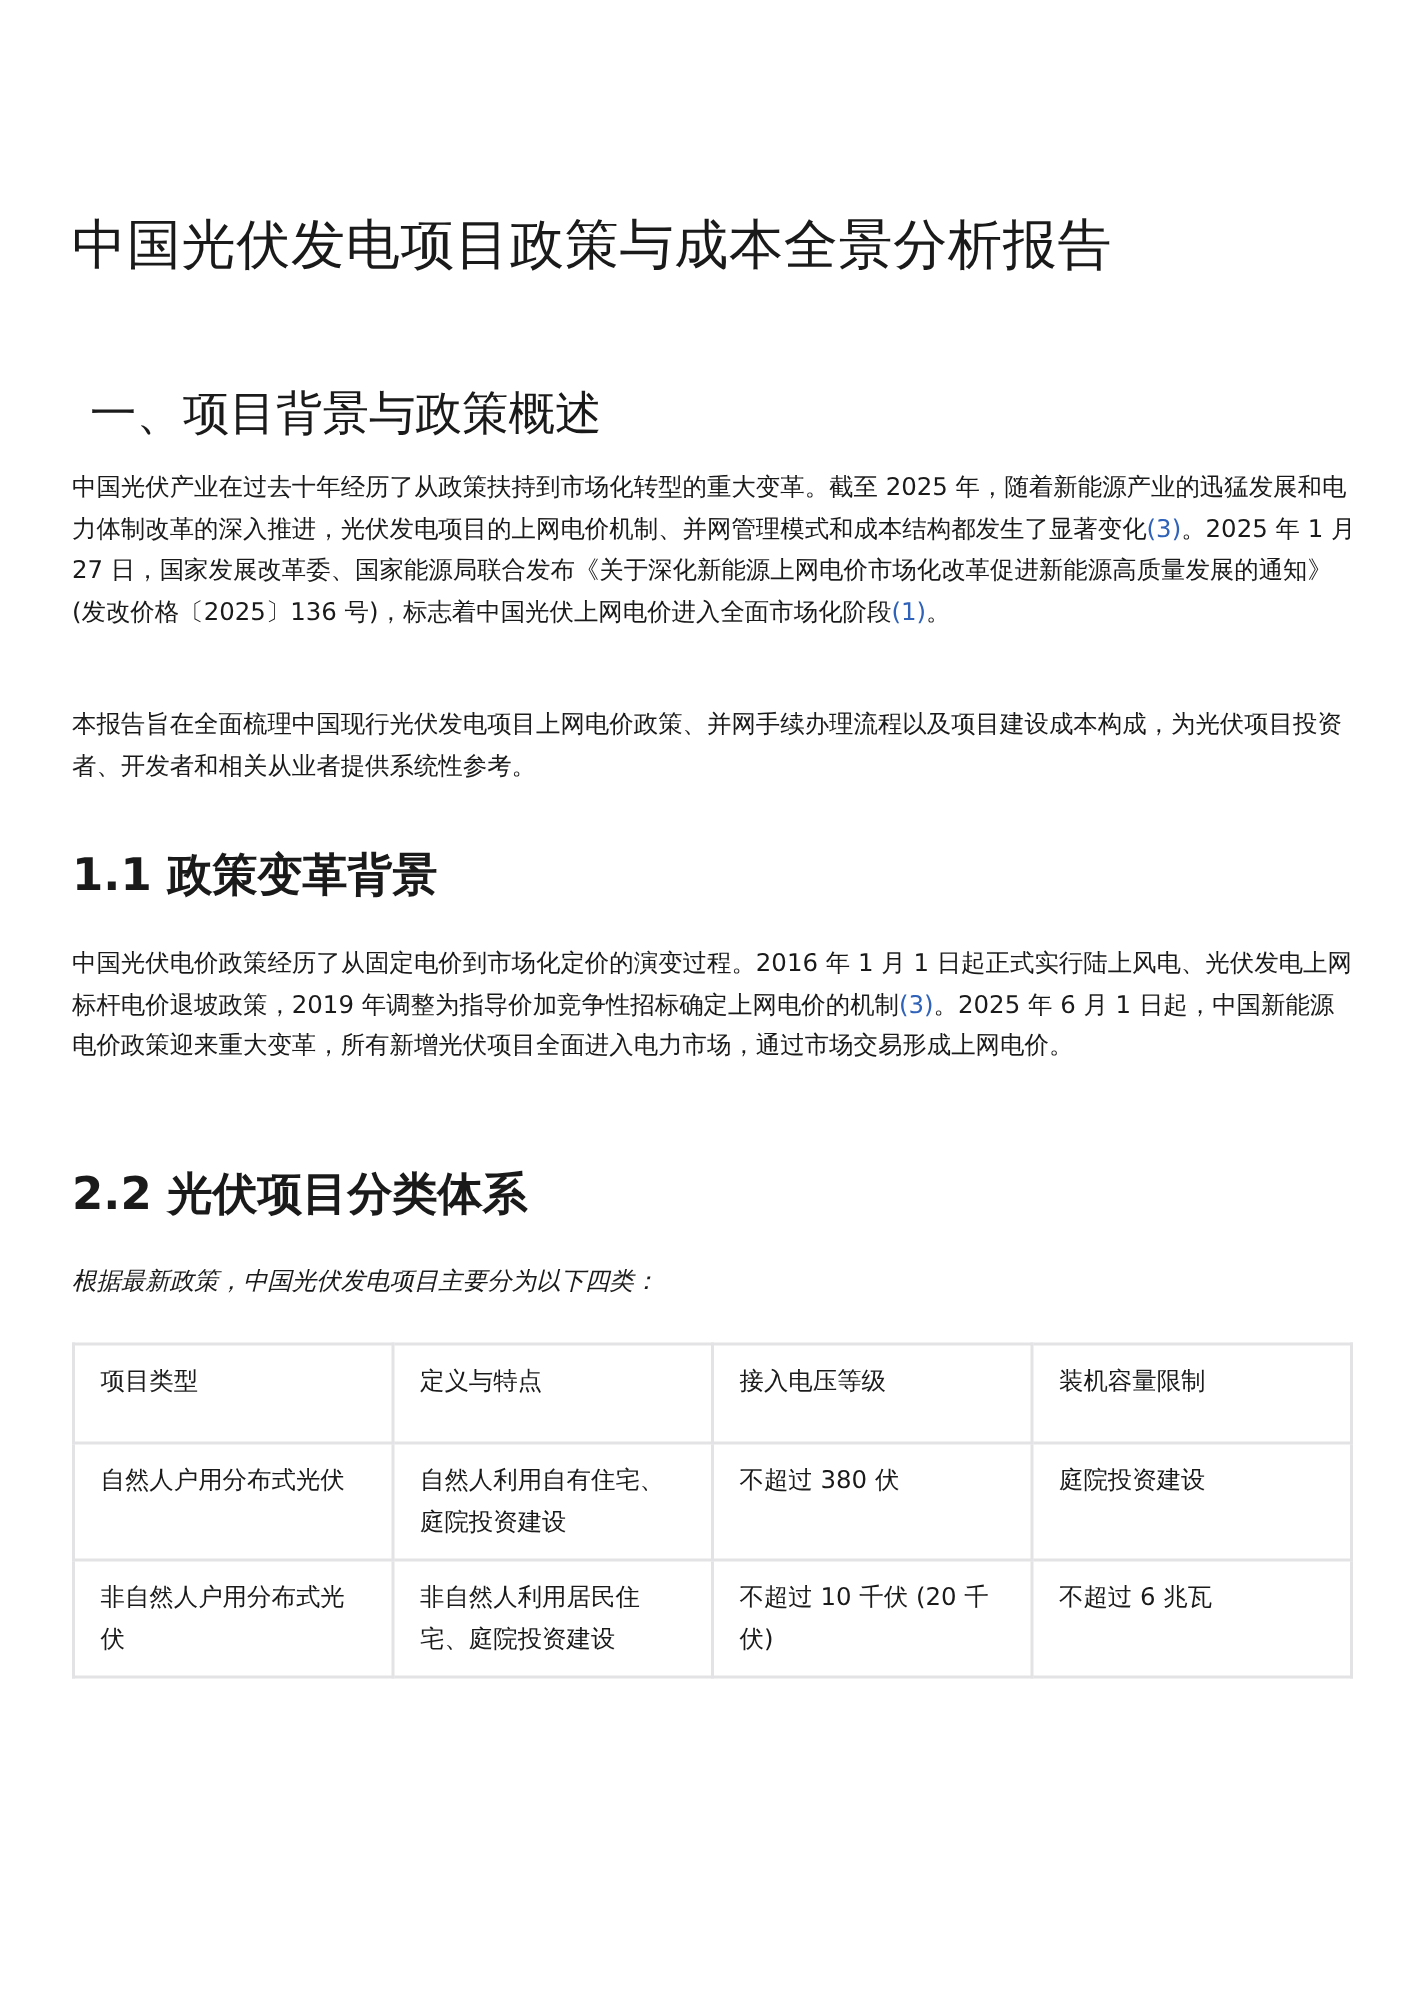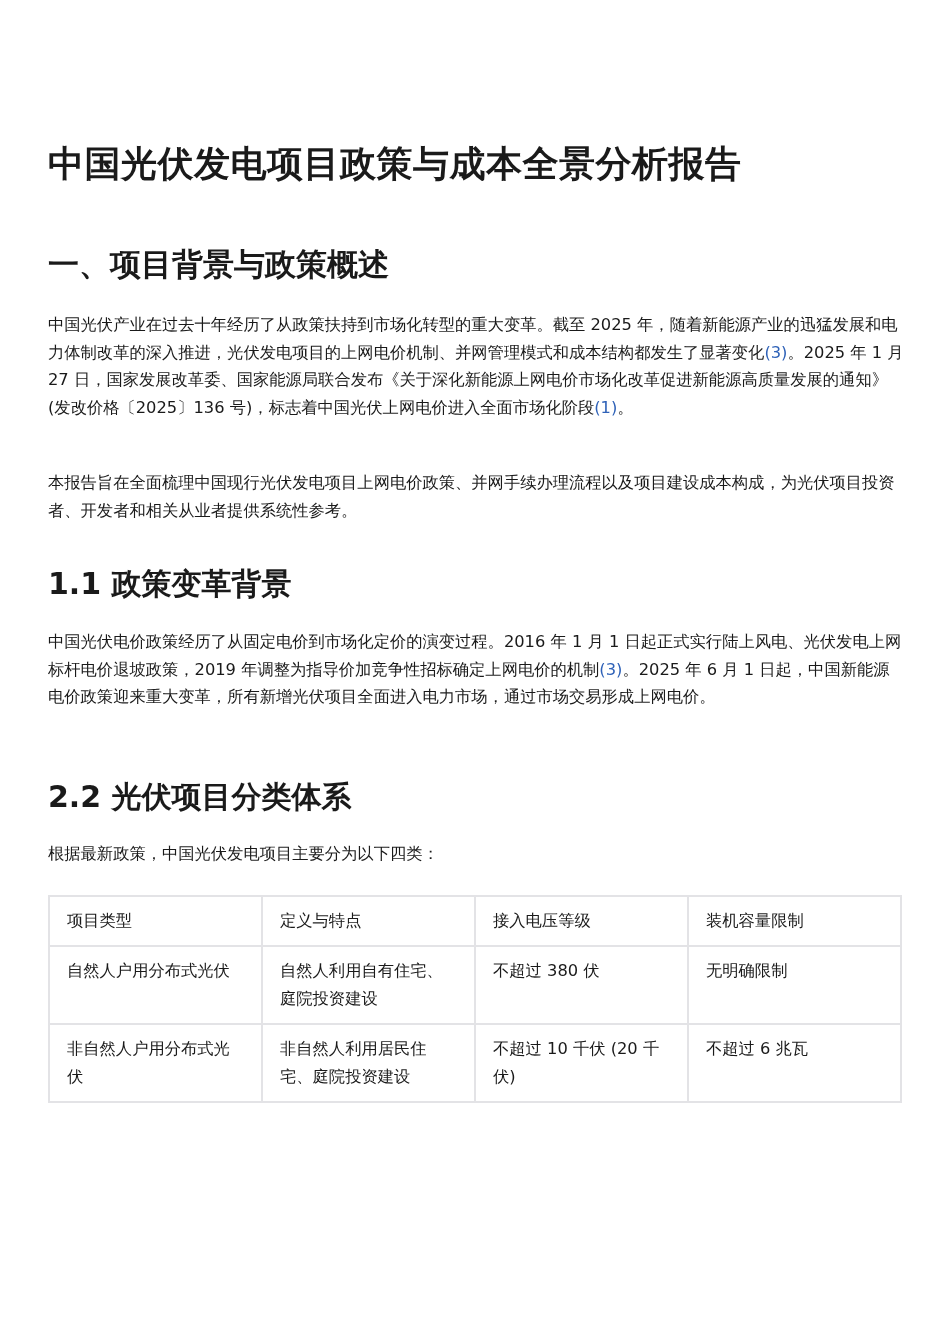--- a/index.html
+++ b/index.html
@@ -20,32 +20,32 @@
       left: 48px;
       top: 0;
       width: 854px;
     }
     .doc-title {
       position: absolute;
       top: 140px;
       left: 0;
       margin: 0;
       font-size: 36px;
-      font-weight: bold;
+      font-weight: normal;
       line-height: 48px;
       letter-spacing: 0.5px;
       white-space: nowrap;
     }
     .h1 {
       position: absolute;
       top: 242px;
       left: 0;
-      margin: 0;
+      margin: 12px;
       font-size: 31px;
-      font-weight: bold;
+      font-weight: normal;
       line-height: 44px;
       white-space: nowrap;
     }
     .h2 {
       position: absolute;
       left: 0;
       margin: 0;
       font-size: 30px;
       font-weight: bold;
       line-height: 36px;
@@ -78,21 +78,21 @@
     table.types th, table.types td {
       border: 2px solid #e3e3e6;
       padding: 10px 16px 10px 17px;
       text-align: left;
       vertical-align: top;
       font-weight: normal;
       word-break: break-all;
     }
     table.types th {
       padding-top: 10px;
-      padding-bottom: 10px;
+      padding-bottom: 26px;
     }
     table.types td {
       height: 56px;
       border-radius: 16px;
     }
     .table-cut {
       position: absolute;
       top: 1248px;
       left: 0;
       width: 950px;
@@ -112,21 +112,21 @@
   <p class="para" style="top:311px;"><span>中国光伏产业在过去十年经历了从政策扶持到市场化转型的重大变革。截至 2025 年，随着新能源产业的迅猛发展和电力体制改革的深入推进，光伏发电项目的上网电价机制、并网管理模式和成本结构都发生了显著变化</span><a class="cite" href="#">(3)</a><span>。2025 年 1 月 27 日，国家发展改革委、国家能源局联合发布《关于深化新能源上网电价市场化改革促进新能源高质量发展的通知》(发改价格〔2025〕136 号)，标志着中国光伏上网电价进入全面市场化阶段</span><a class="cite" href="#">(1)</a><span>。</span></p>
 
   <p class="para" style="top:469px;">本报告旨在全面梳理中国现行光伏发电项目上网电价政策、并网手续办理流程以及项目建设成本构成，为光伏项目投资者、开发者和相关从业者提供系统性参考。</p>
 
   <h3 class="h2" style="top:566px;">1.1 政策变革背景</h3>
 
   <p class="para" style="top:628px;"><span>中国光伏电价政策经历了从固定电价到市场化定价的演变过程。2016 年 1 月 1 日起正式实行陆上风电、光伏发电上网标杆电价退坡政策，2019 年调整为指导价加竞争性招标确定上网电价的机制</span><a class="cite" href="#">(3)</a><span>。2025 年 6 月 1 日起，中国新能源电价政策迎来重大变革，所有新增光伏项目全面进入电力市场，通过市场交易形成上网电价。</span></p>
 
   <h3 class="h2" style="top:779px;">2.2 光伏项目分类体系</h3>
 
-  <p class="para" style="top:840px;">根据最新政策，中国光伏发电项目主要分为以下四类：</p>
+  <p class="para" style="top:840px;font-style:italic;">根据最新政策，中国光伏发电项目主要分为以下四类：</p>
 
   <table class="types">
     <colgroup>
       <col style="width:25%">
       <col style="width:25%">
       <col style="width:25%">
       <col style="width:25%">
     </colgroup>
     <thead>
       <tr>
@@ -134,21 +134,21 @@
         <th>定义与特点</th>
         <th>接入电压等级</th>
         <th>装机容量限制</th>
       </tr>
     </thead>
     <tbody>
       <tr>
         <td>自然人户用分布式光伏</td>
         <td>自然人利用自有住宅、庭院投资建设</td>
         <td>不超过 380 伏</td>
-        <td>无明确限制</td>
+        <td>庭院投资建设</td>
       </tr>
       <tr>
         <td>非自然人户用分布式光伏</td>
         <td>非自然人利用居民住宅、庭院投资建设</td>
         <td>不超过 10 千伏 (20 千伏)</td>
         <td>不超过 6 兆瓦</td>
       </tr>
     </tbody>
   </table>
 </div>

